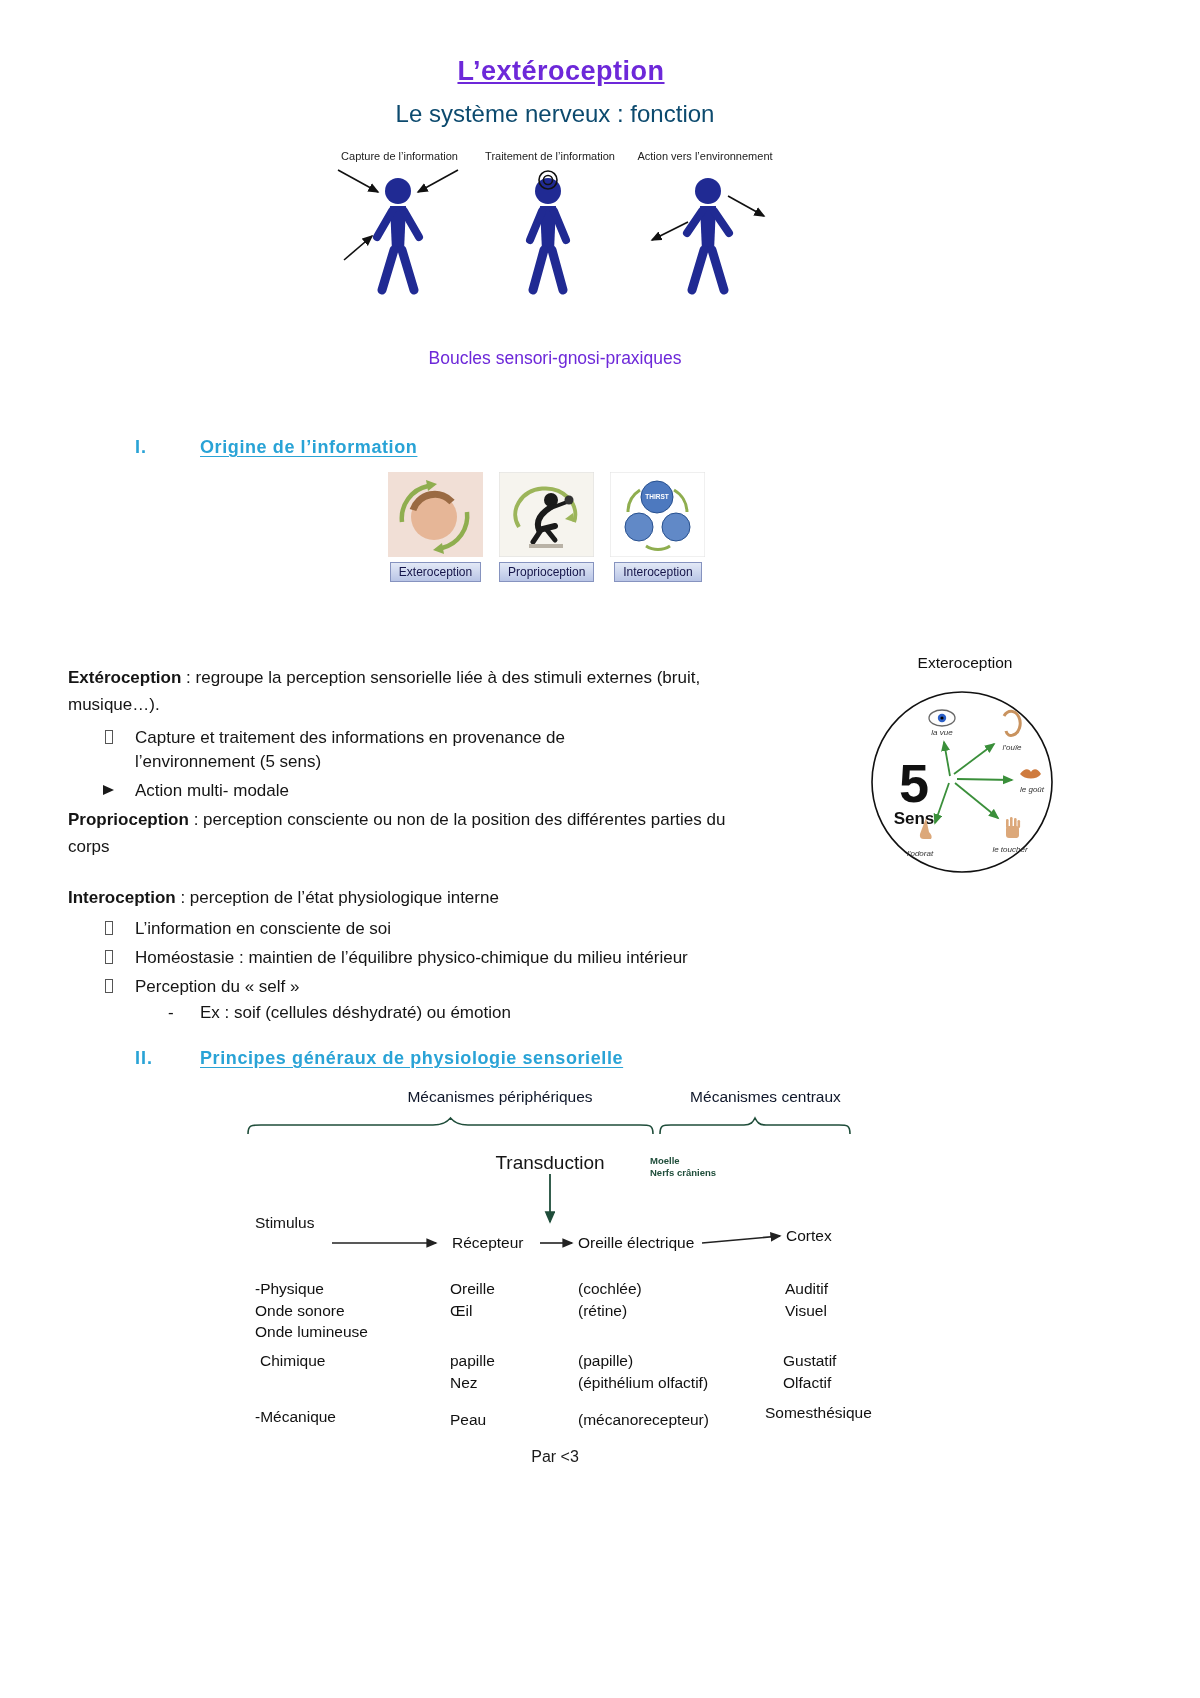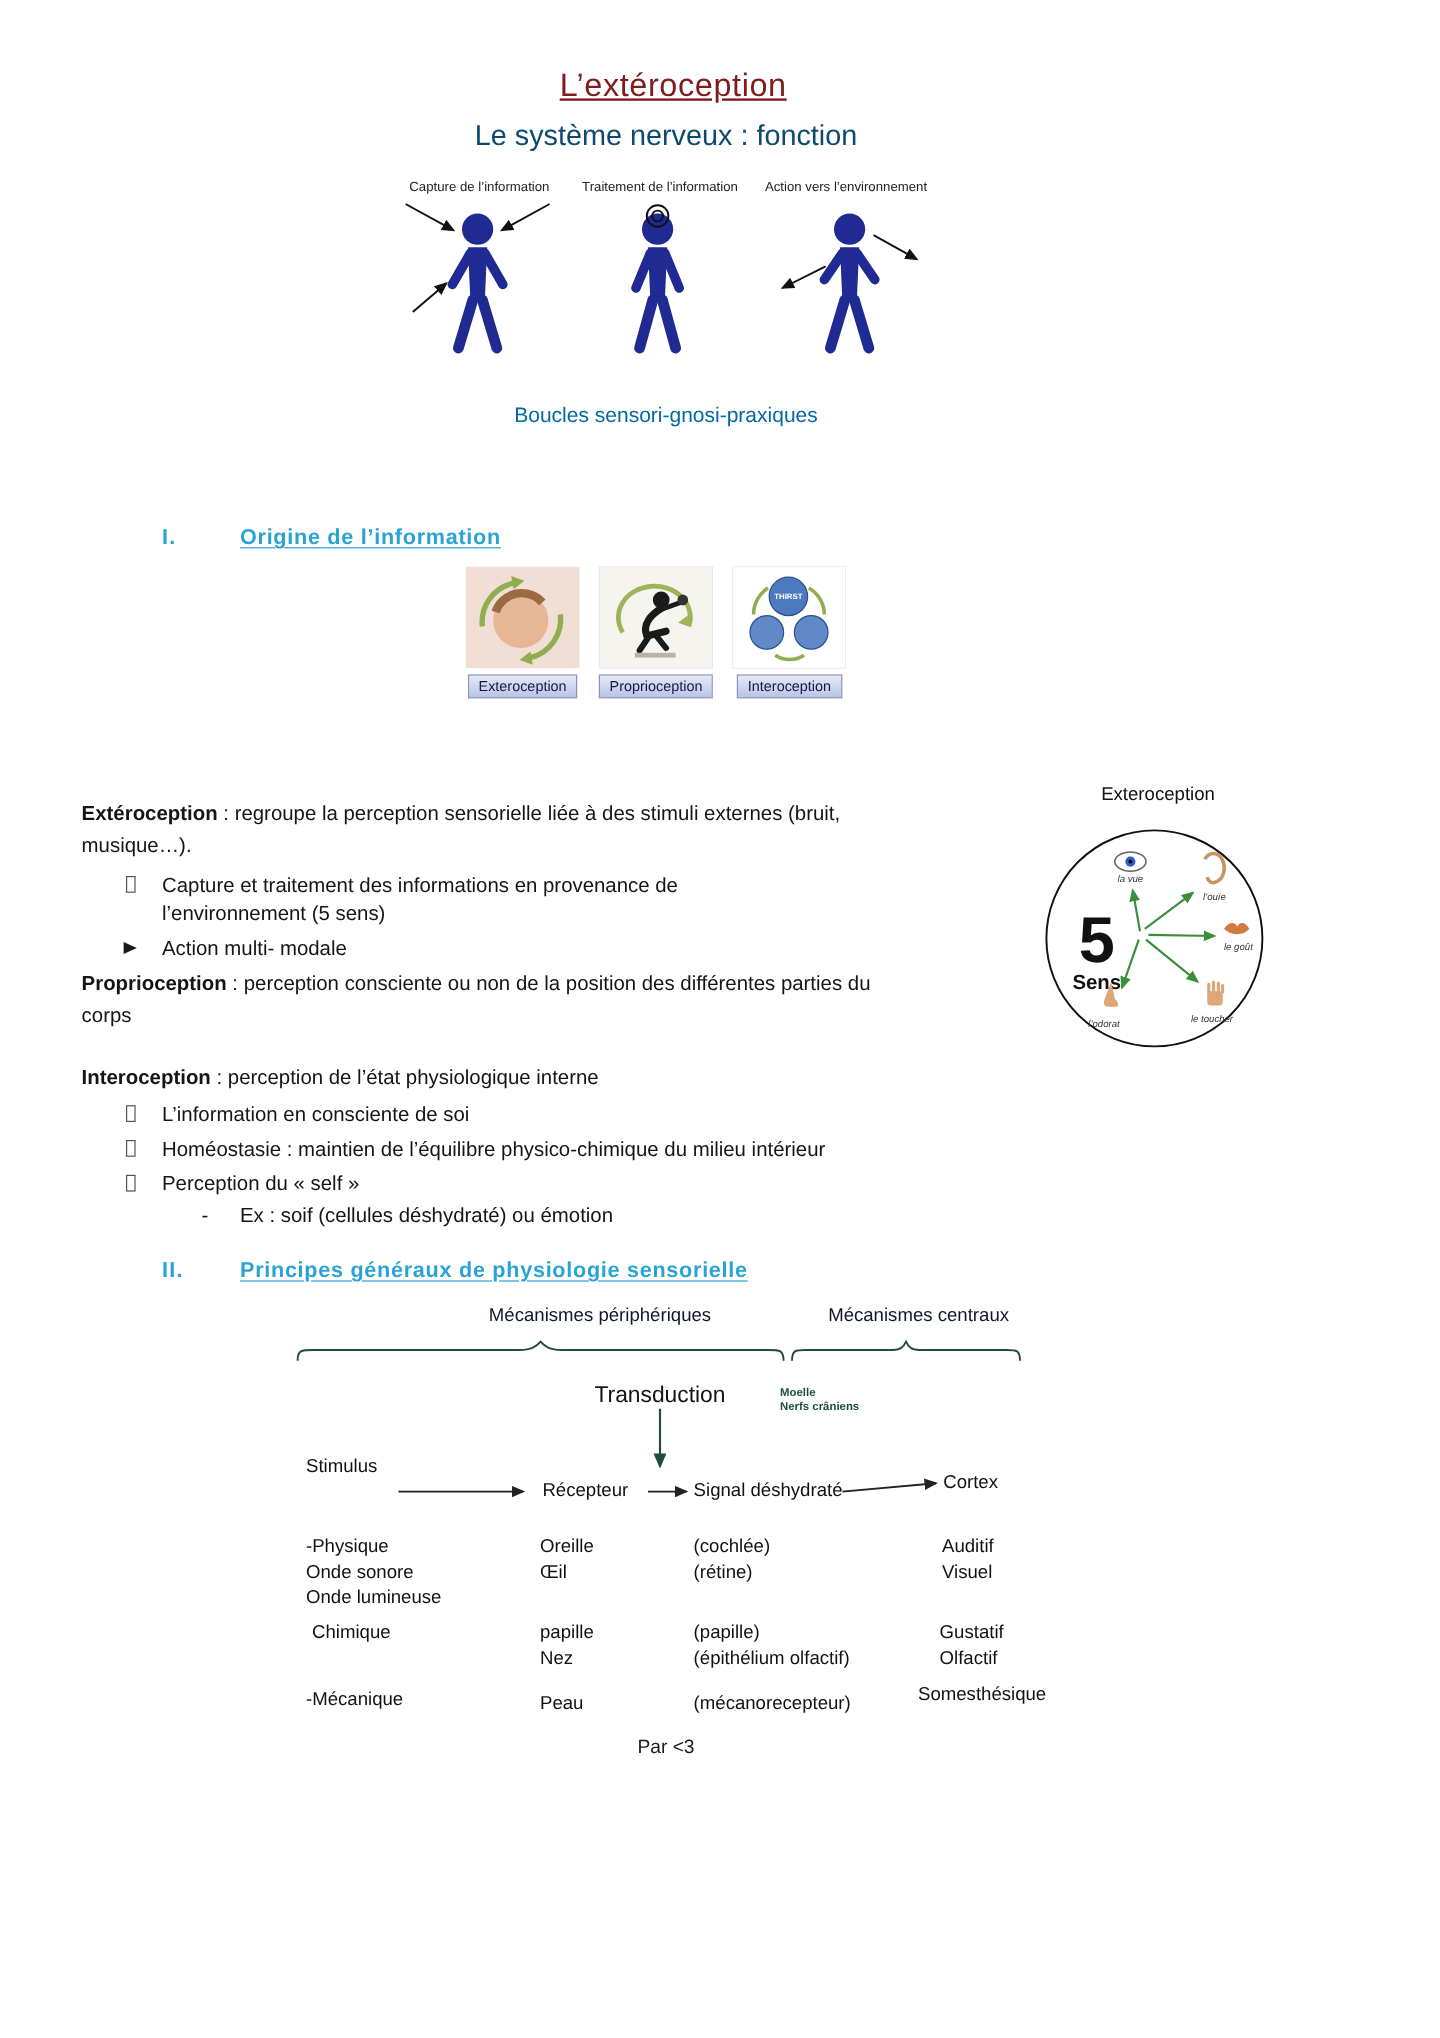--- a/index.html
+++ b/index.html
@@ -2,24 +2,24 @@
 <html><head>
 <meta charset="utf-8">
 <style>
   * { box-sizing: border-box; }
   html, body { margin: 0; padding: 0; background: #ffffff; }
   .page {
     position: relative; width: 1200px; height: 1698px; background: #fff;
     font-family: "Liberation Sans", sans-serif; color: #151515; overflow: hidden;
   }
   .centered { position: absolute; left: 0; width: 1110px; text-align: center; }
-  .title { top: 56px; font-size: 27px; font-weight: normal; color: #7f1d1d;
+  .title { top: 56px; font-size: 27px; font-weight: bold; color: #6d28d9;
            text-decoration: underline; letter-spacing: .5px; padding-left: 12px; }
   .subtitle { top: 100px; font-size: 24px; color: #0c4a6e; }
-  .caption { top: 336px; font-size: 17.5px; color: #0369a1; }
+  .caption { top: 348px; font-size: 17.5px; color: #6d28d9; }
   .footer { top: 1448px; font-size: 16px; color: #1a1a1a; }
 
   .fig-label { position: absolute; top: 150px; font-size: 11px; color: #222; text-align: center; }
   .figures-svg { position: absolute; left: 320px; top: 166px; width: 460px; height: 160px; }
 
   .sec-num { position: absolute; left: 135px; color: #29a3d6; font-weight: bold;
              font-size: 18px; letter-spacing: 1px; }
   .sec-title { position: absolute; left: 200px; color: #29a3d6; font-weight: bold;
                font-size: 18px; letter-spacing: .6px; text-decoration: underline;
                text-underline-offset: 3px; }
@@ -283,21 +283,21 @@
     <line x1="310" y1="62" x2="310" y2="110" stroke="#1f4d3a" stroke-width="1.8" marker-end="url(#tArrow)"></line>
     <g stroke="#222" stroke-width="1.6">
       <line x1="92" y1="131" x2="196" y2="131" marker-end="url(#fArrow)"></line>
       <line x1="300" y1="131" x2="332" y2="131" marker-end="url(#fArrow)"></line>
       <line x1="462" y1="131" x2="540" y2="124" marker-end="url(#fArrow)"></line>
     </g>
   </svg>
 
   <div class="flow-word" style="left:255px;top:1214px;">Stimulus</div>
   <div class="flow-word" style="left:452px;top:1234px;">Récepteur</div>
-  <div class="flow-word" style="left:578px;top:1234px;">Signal déshydraté</div>
+  <div class="flow-word" style="left:578px;top:1234px;">Oreille électrique</div>
   <div class="flow-word" style="left:786px;top:1227px;">Cortex</div>
 
   <div class="cell" style="left:255px;top:1278px;">
     <div>-Physique</div>
     <div>Onde sonore</div>
     <div>Onde lumineuse</div>
   </div>
   <div class="cell" style="left:450px;top:1278px;">
     <div>Oreille</div>
     <div>Œil</div>

